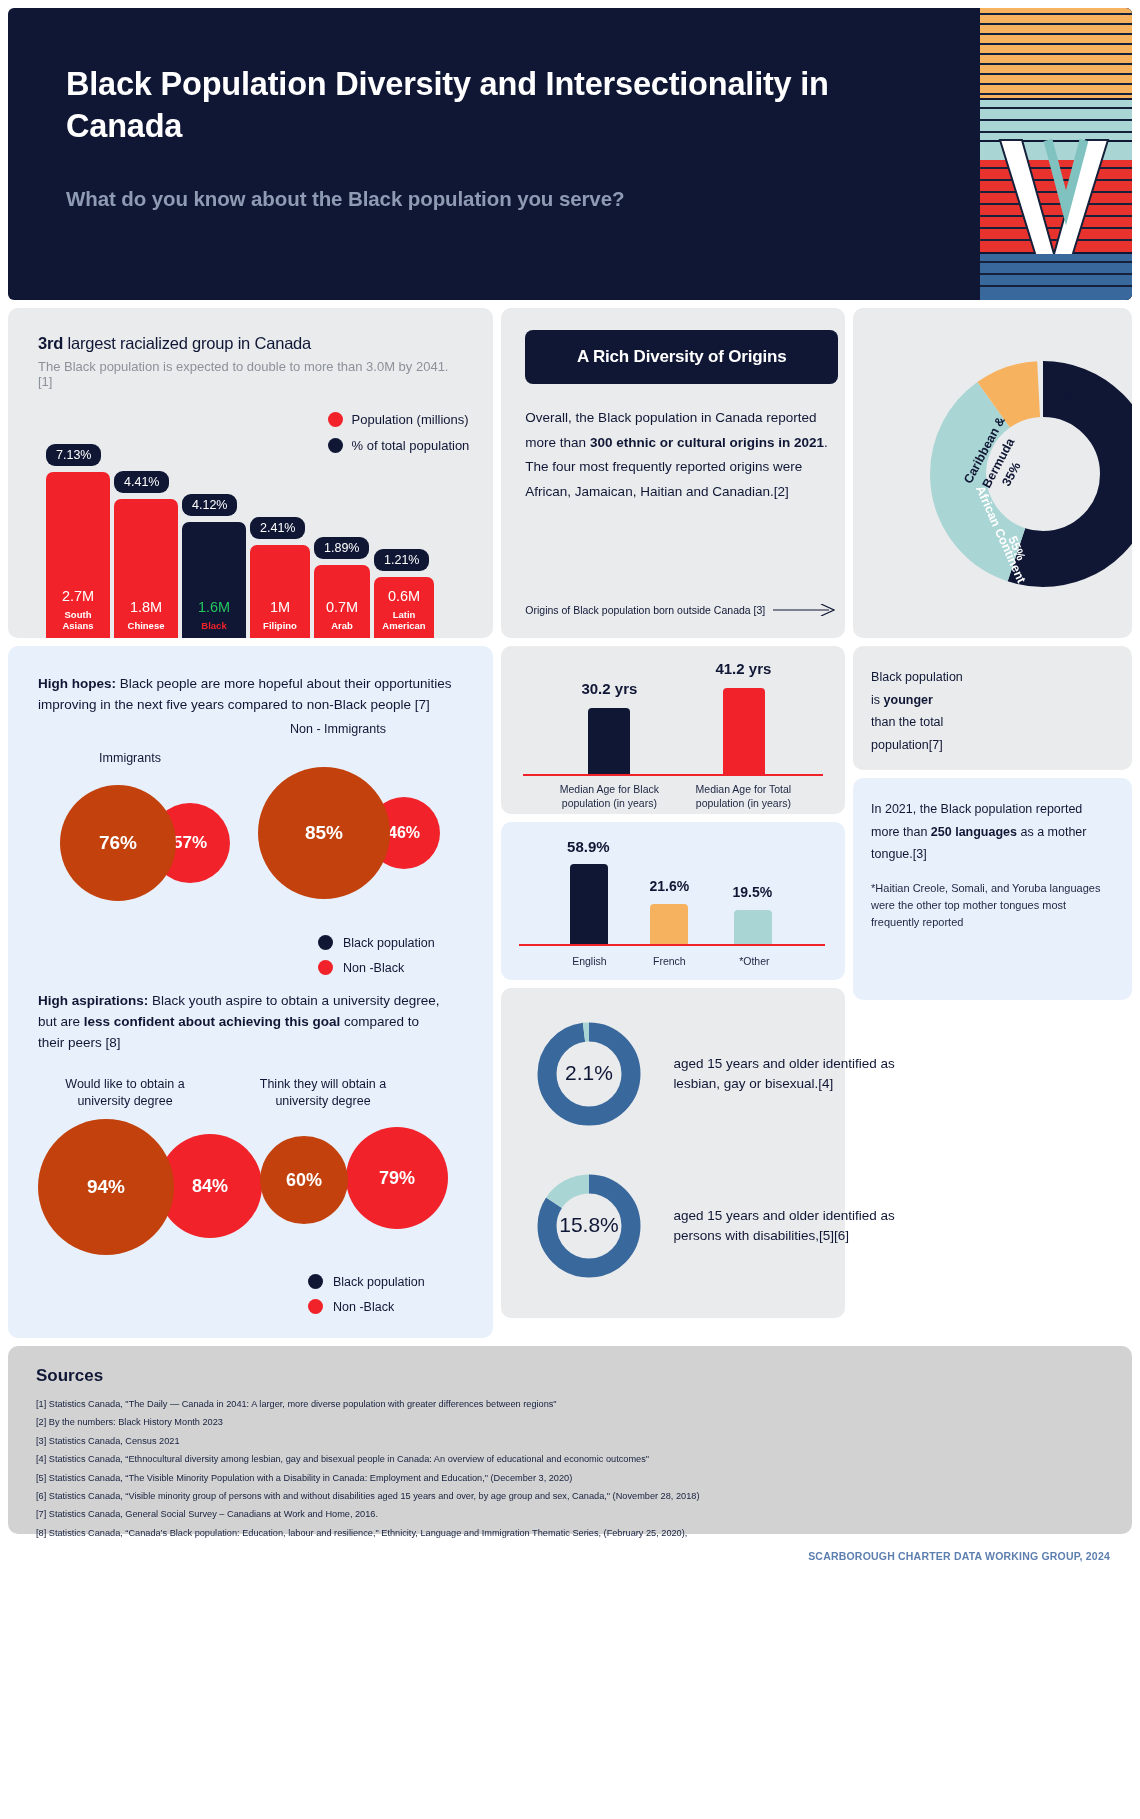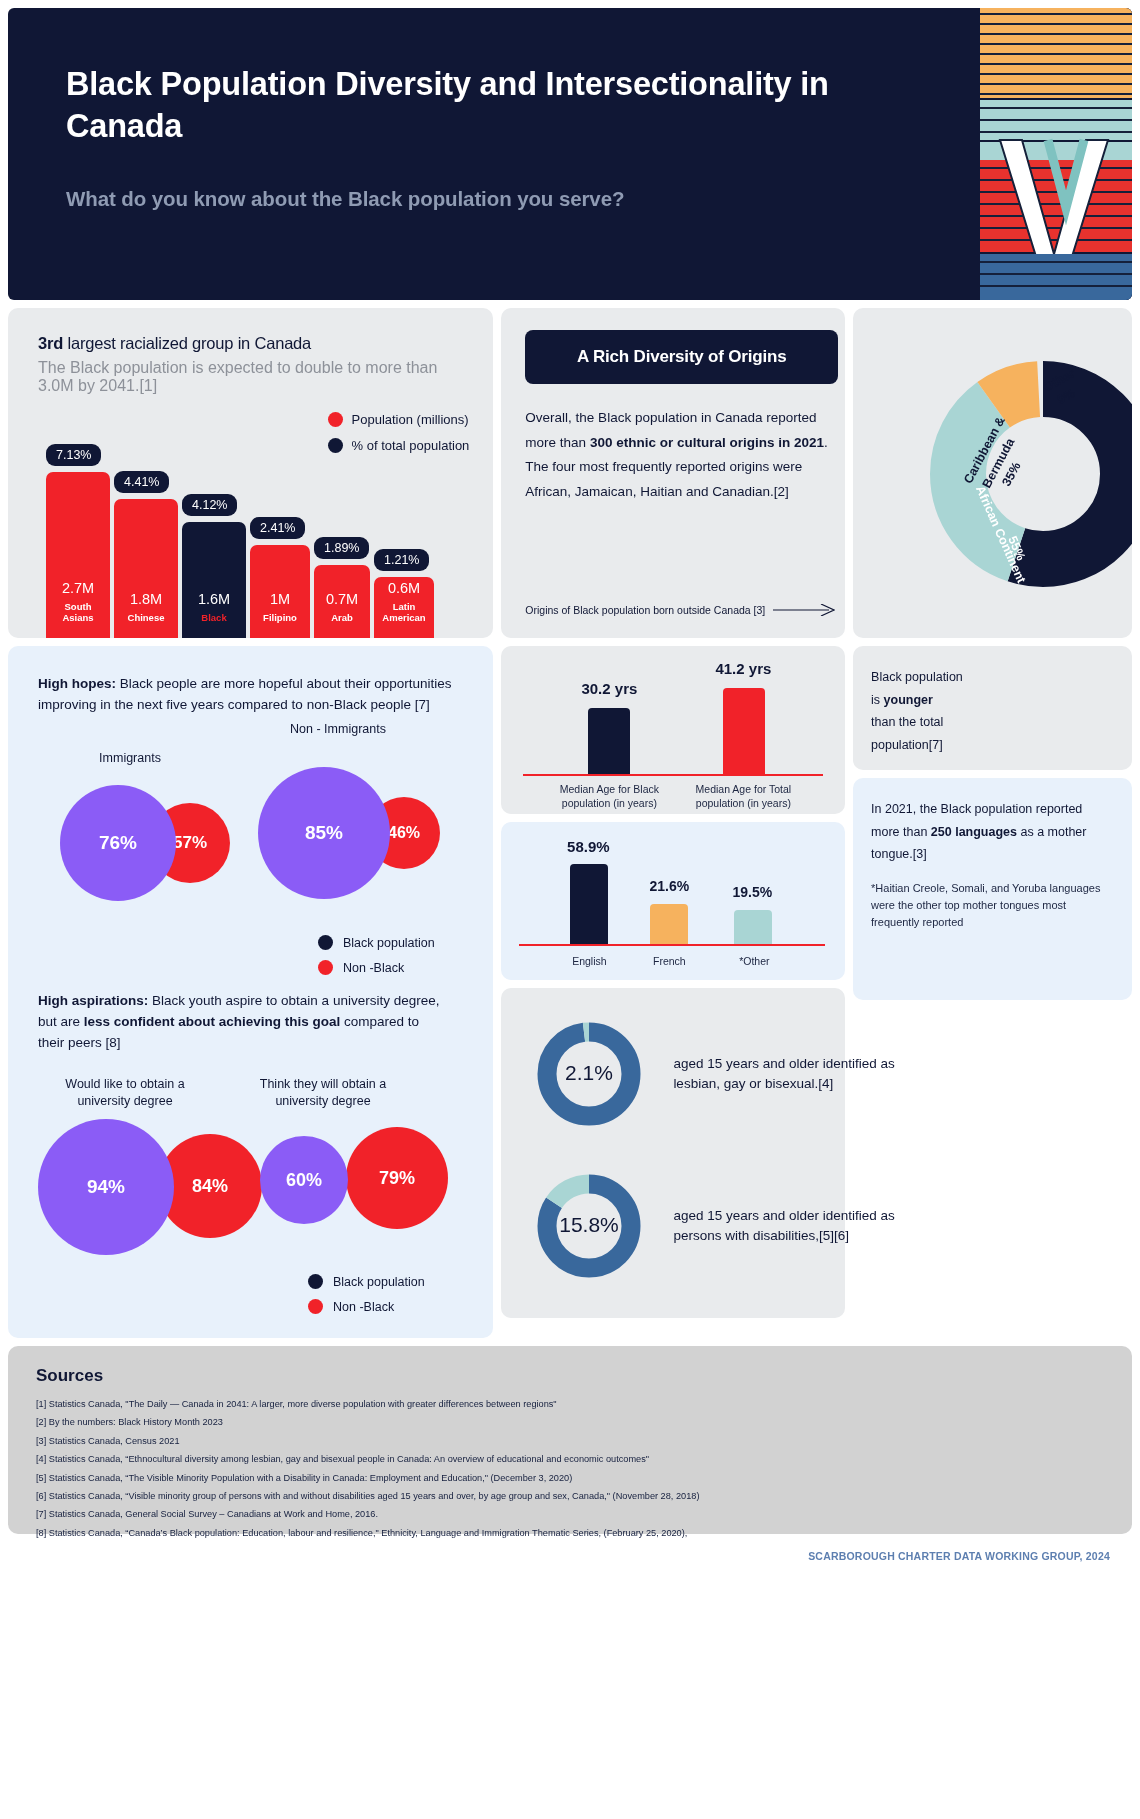--- a/index.html
+++ b/index.html
@@ -38,38 +38,38 @@
   
   .card { border-radius: 10px; }
   .grey { background: #e9ebed; }
   .blue { background: #e8f1fb; }
 
   
   .row1 { display: flex; gap: 8px; margin-top: 8px; height: 330px; }
   .bars-card { width: 487px; padding: 26px 35px 0 30px; position: relative; overflow: hidden; }
   .bars-card h2 { font-size: 16.5px; font-weight: normal; letter-spacing: -0.2px; }
   .bars-card h2 b { font-weight: bold; }
-  .bars-card .note { font-size: 16px; color: #8d9199; margin-top: 6px; }
+  .bars-card .note { font-size: 13px; color: #8d9199; margin-top: 6px; }
 
   .barchart {
     position: absolute; left: 38px; right: 10px; bottom: 0; top: 82px;
   }
   .bargroup { position: absolute; bottom: 0; }
   .bar {
     position: absolute; bottom: 0; width: 100%;
     border-radius: 7px 7px 0 0;
     display: flex; flex-direction: column; align-items: center; justify-content: flex-end;
   }
   .bar.red { background: #f12229; }
   .bar.navy { background: #101735; }
   .bar .val { font-size: 14.5px; color: #ffffff; margin-bottom: 6px; }
-  .bar.navy .val { color: #ffffff; }
+  .bar.navy .val { color: #22c55e; }
   .bar .cat {
     font-size: 9.5px; font-weight: bold; color: #ffffff;
-    text-align: center; line-height: 1.15; margin-bottom: 14px;
+    text-align: center; line-height: 1.15; margin-bottom: 6px;
   }
   .bar.navy .cat { color: #f12229; }
   .pill {
     position: absolute; background: #101735; color: #ffffff;
     font-size: 12.5px; border-radius: 9px; padding: 4px 10px;
     white-space: nowrap;
   }
   .legend { position: absolute; right: 24px; top: 104px; }
   .legend .item { display: flex; align-items: center; gap: 9px; margin-bottom: 11px; font-size: 13px; }
   .dot { width: 15px; height: 15px; border-radius: 50%; flex: none; }
@@ -99,21 +99,21 @@
   .row2 { display: flex; gap: 8px; margin-top: 8px; height: 692px; align-items: flex-start; }
   .hopes-card { width: 487px; height: 692px; padding: 28px 30px 0 30px; position: relative; }
   .hopes-text { font-size: 13.5px; line-height: 1.55; }
   .hopes-text b { font-weight: bold; }
   .bubble-label { position: absolute; font-size: 12.5px; text-align: center; }
   .bubble {
     position: absolute; border-radius: 50%;
     display: flex; align-items: center; justify-content: center;
     color: #ffffff; font-weight: bold;
   }
-  .bubble.navy { background: #8b5cf6; }
+  .bubble.navy { background: #c2410c; }
   .bubble.red { background: #f12229; }
   .blegend { position: absolute; }
   .blegend .item { display: flex; align-items: center; gap: 10px; margin-bottom: 10px; font-size: 12.5px; }
 
   
   .midcol { width: 345px; display: flex; flex-direction: column; gap: 8px; }
   .age-card { height: 168px; position: relative; }
   .lang-card { height: 158px; position: relative; }
   .minibar { position: absolute; border-radius: 4px 4px 0 0; bottom: 0; }
   .axis { position: absolute; height: 1.5px; background: #f12229; }

